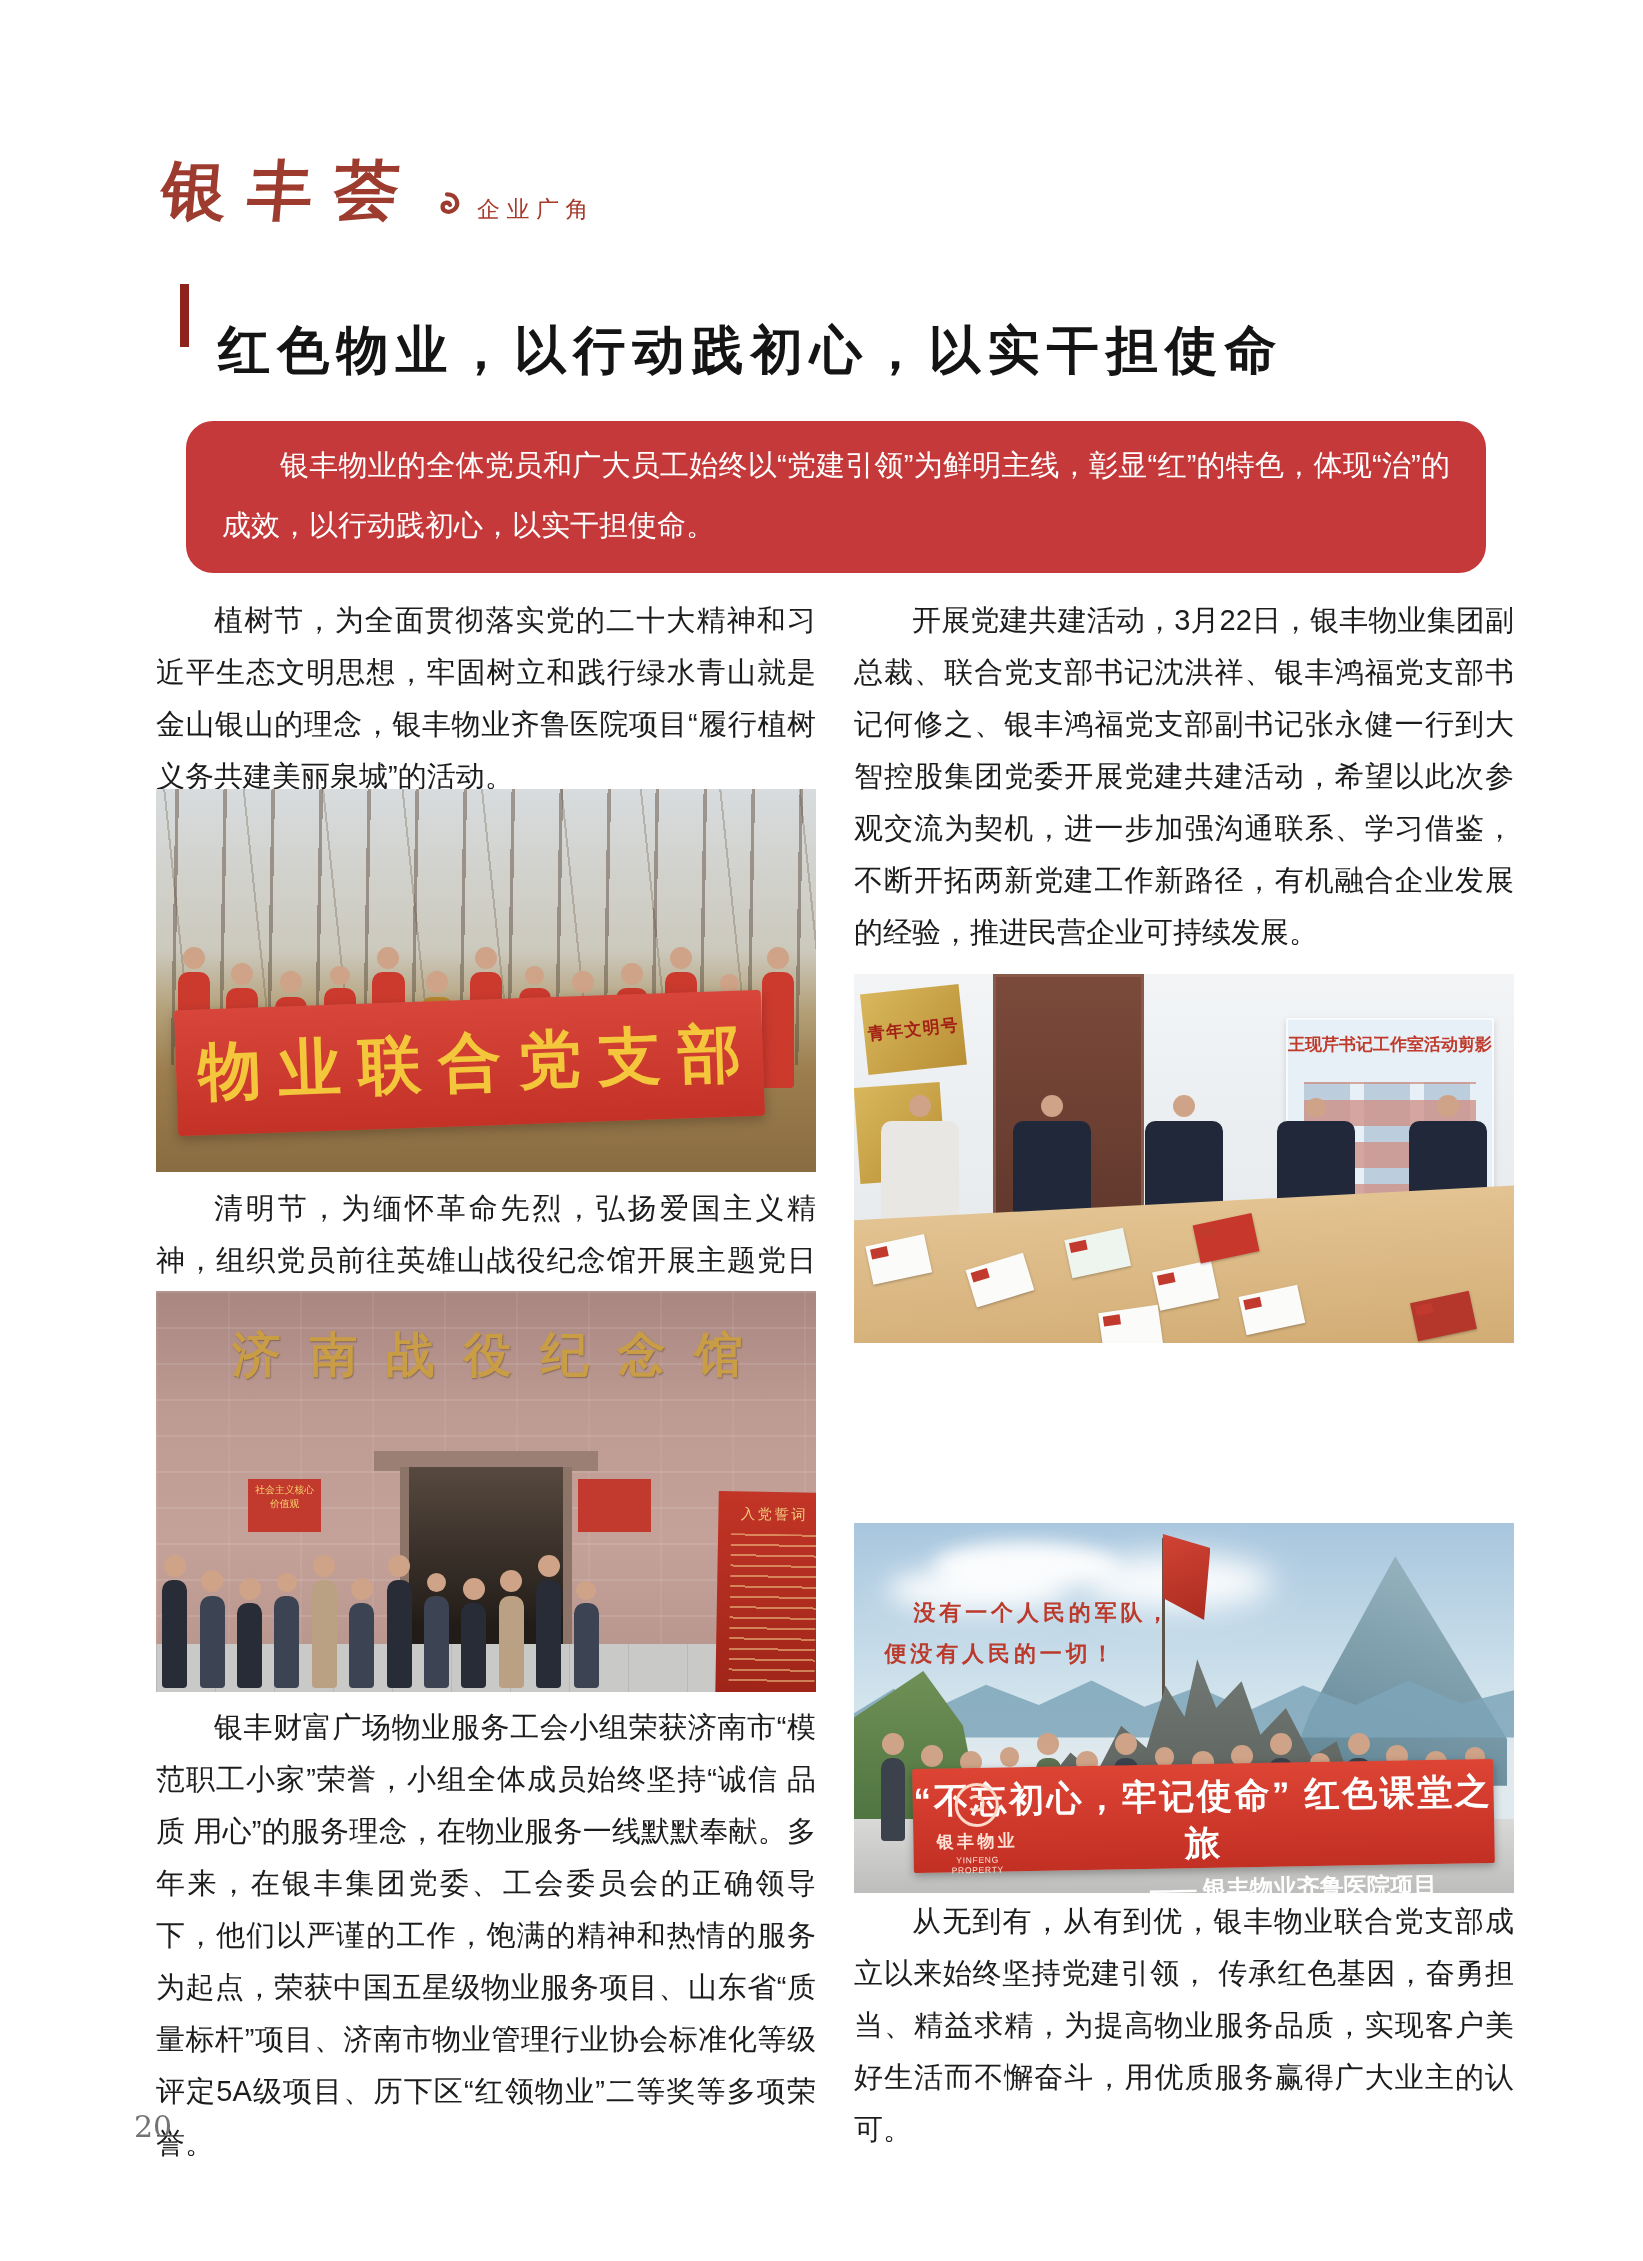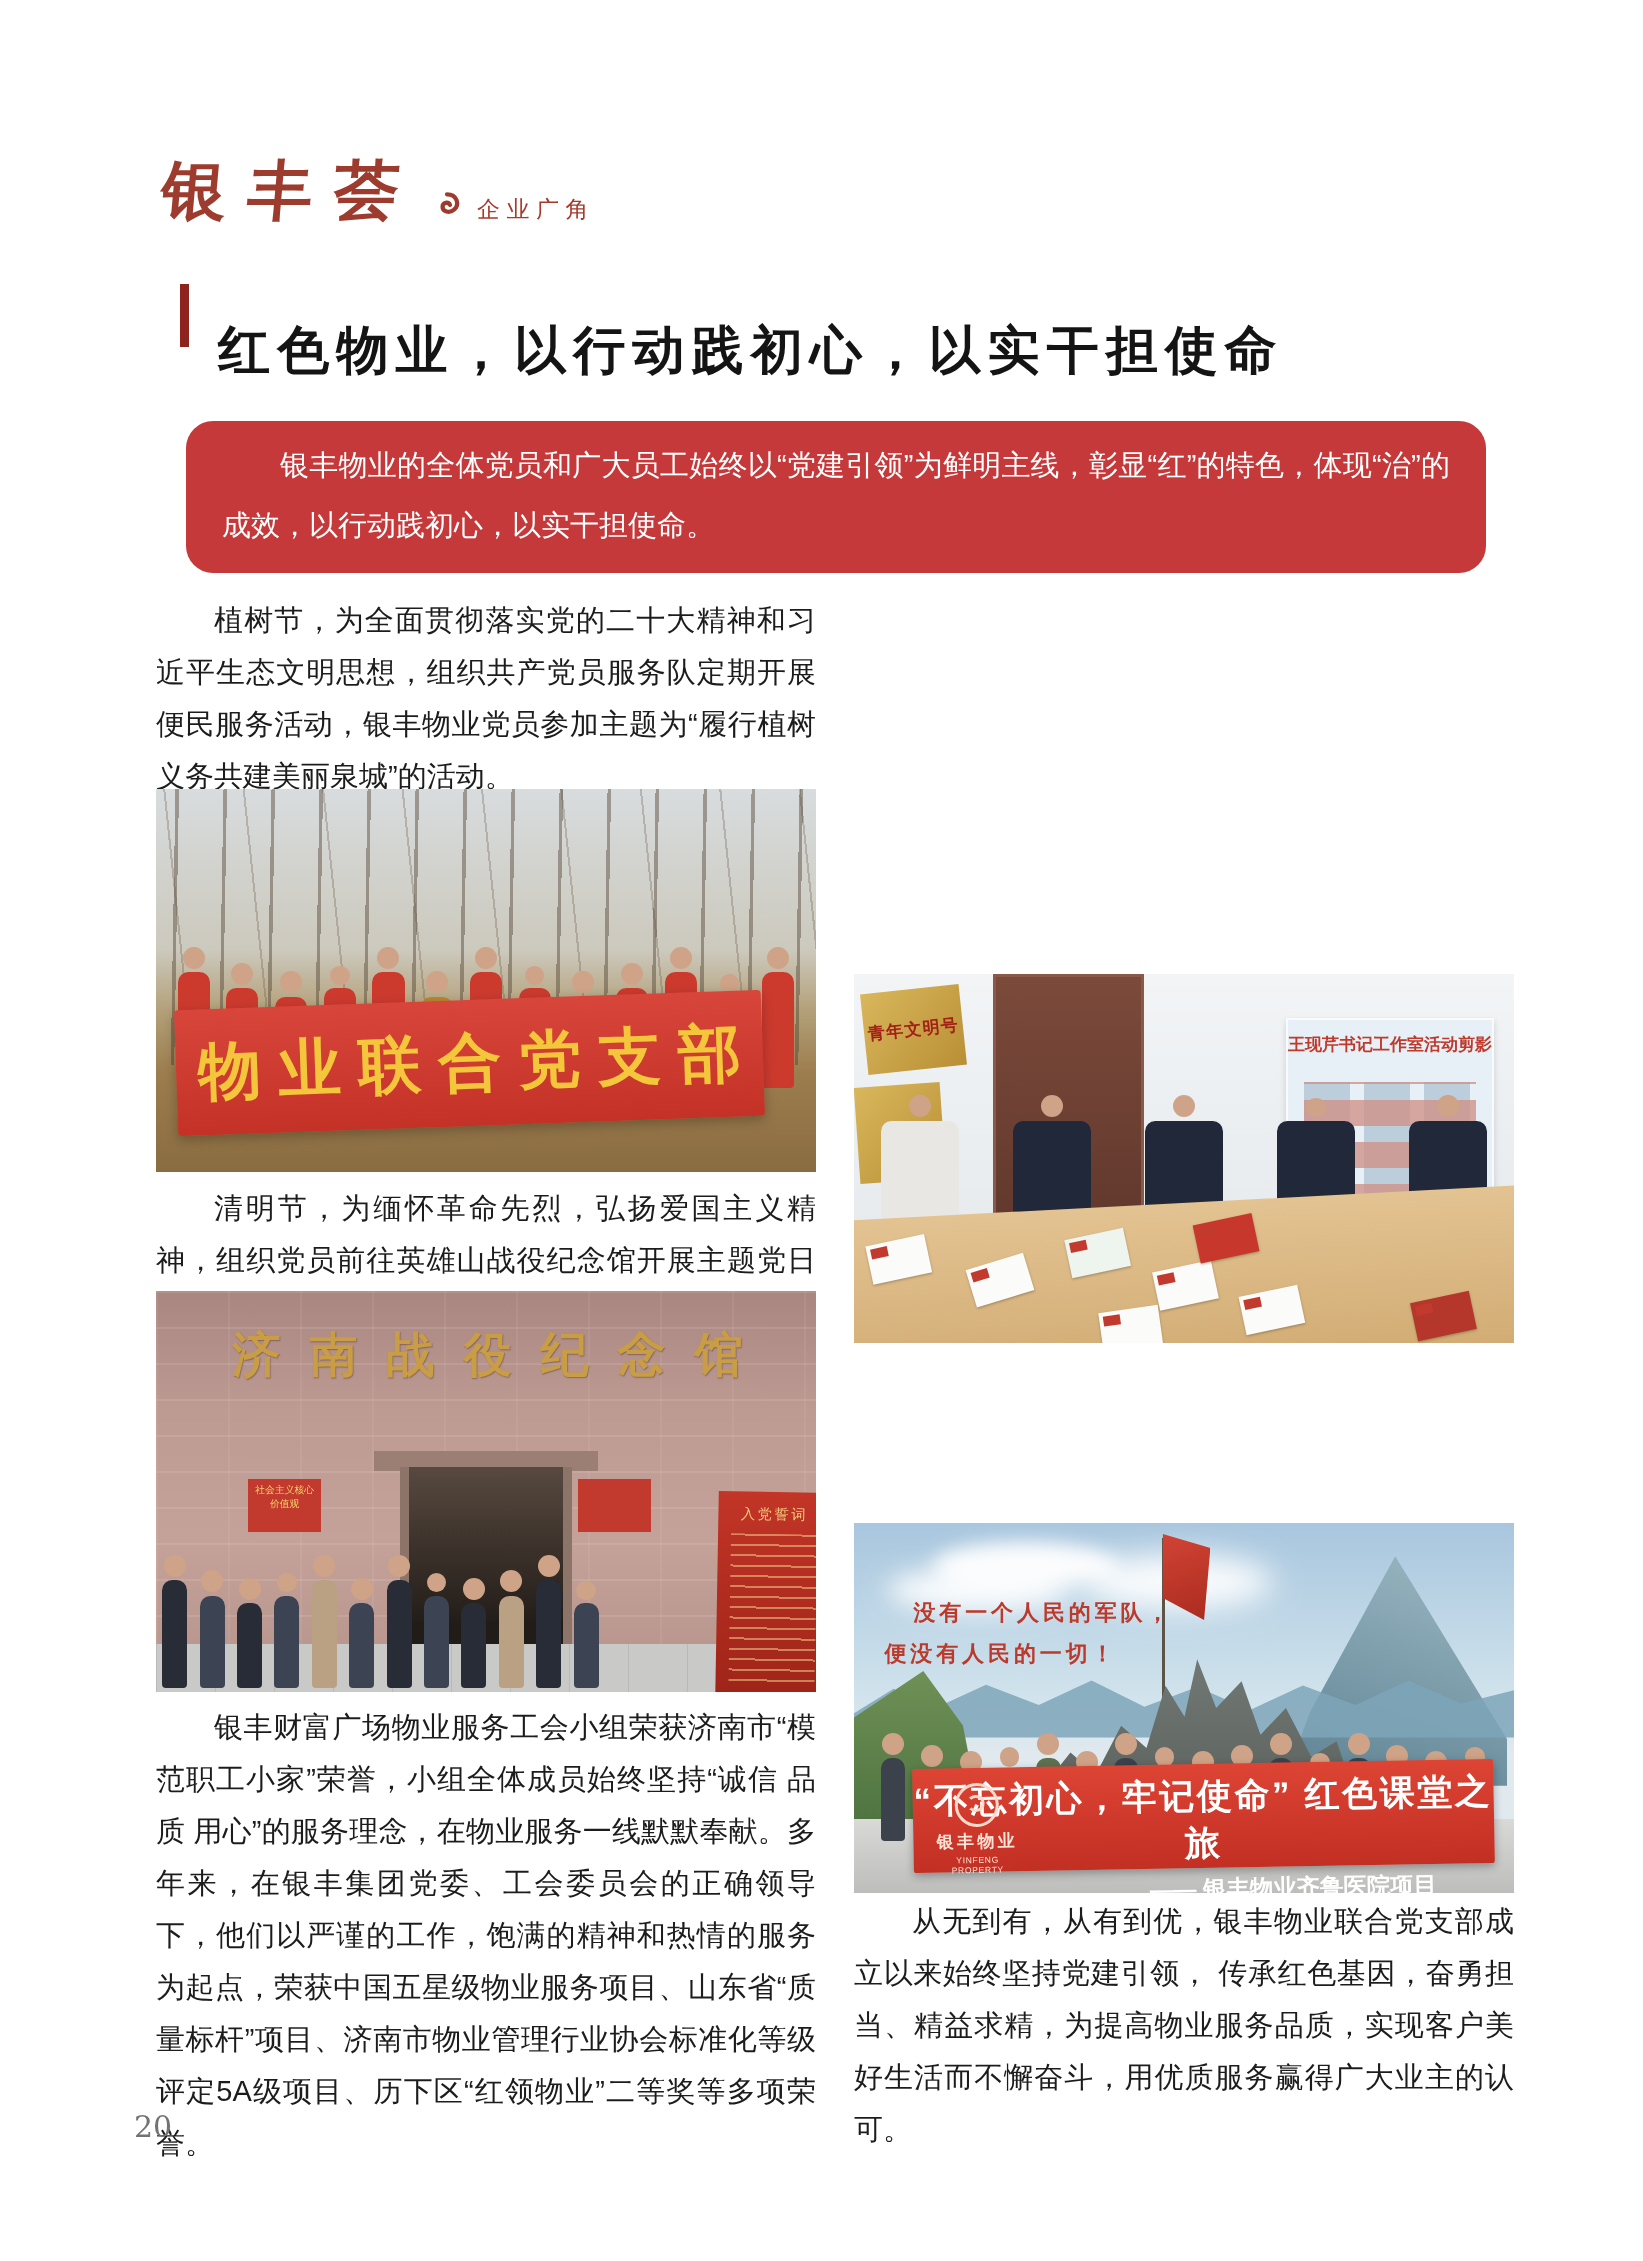--- a/index.html
+++ b/index.html
@@ -182,21 +182,21 @@
       <path d="M20 5 C32 5 35 17 28.5 23 C23 28 14.5 25.5 14.8 19.5 C15 14.5 21.5 13.5 23.5 17.5" fill="none" stroke="#9d3c2e" stroke-width="5" stroke-linecap="round"></path>
     </svg>
   </span>
   <div class="section-label">企业广角</div>
 
   <div class="title-bar"></div>
   <h1 class="article-title">红色物业，以行动践初心，以实干担使命</h1>
 
   <div class="lead-box">银丰物业的全体党员和广大员工始终以“党建引领”为鲜明主线，彰显“红”的特色，体现“治”的成效，以行动践初心，以实干担使命。</div>
 
-  <p class="body-p" id="lp1">植树节，为全面贯彻落实党的二十大精神和习近平生态文明思想，组织共产党员服务队定期开展便民服务活动，银丰物业党员参加主题为“履行植树义务共建美丽泉城”的活动。</p>
+  <p class="body-p" id="lp1">植树节，为全面贯彻落实党的二十大精神和习近平生态文明思想，牢固树立和践行绿水青山就是金山银山的理念，银丰物业齐鲁医院项目“履行植树义务共建美丽泉城”的活动。</p>
 
   <div class="photo photo-tree" id="photo1">
     <div class="layer ph-tree-sky"></div>
     <div class="layer ph-tree-trunks"></div>
     <div class="crowd" id="crowd-tree">
         <span class="person"></span>
         <span class="person"></span>
         <span class="person"></span>
         <span class="person"></span>
         <span class="person"></span>
@@ -235,20 +235,21 @@
         <span class="person"></span>
         <span class="person"></span>
         <span class="person"></span>
         <span class="person"></span>
       </div>
     <div class="mem-board">入党誓词</div>
   </div>
 
   <p class="body-p" id="lp3">银丰财富广场物业服务工会小组荣获济南市“模范职工小家”荣誉，小组全体成员始终坚持“诚信 品质 用心”的服务理念，在物业服务一线默默奉献。多年来，在银丰集团党委、工会委员会的正确领导下，他们以严谨的工作，饱满的精神和热情的服务为起点，荣获中国五星级物业服务项目、山东省“质量标杆”项目、济南市物业管理行业协会标准化等级评定5A级项目、历下区“红领物业”二等奖等多项荣誉。</p>
 
+  <p class="body-p" id="rp1">开展党建共建活动，3月22日，银丰物业集团副总裁、联合党支部书记沈洪祥、银丰鸿福党支部书记何修之、银丰鸿福党支部副书记张永健一行到大智控股集团党委开展党建共建活动，希望以此次参观交流为契机，进一步加强沟通联系、学习借鉴，不断开拓两新党建工作新路径，有机融合企业发展的经验，推进民营企业可持续发展。</p>
 
   <div class="photo photo-meet" id="photo3">
     <div class="layer ph-meet-wall"></div>
     <div class="meet-door"></div>
     <div class="meet-plaque meet-plaque1">青年文明号</div>
     <div class="meet-plaque meet-plaque2"></div>
     <div class="meet-poster">
       <div class="meet-poster-title">王现芹书记工作室活动剪影</div>
       <div class="meet-poster-grid"></div>
     </div>

